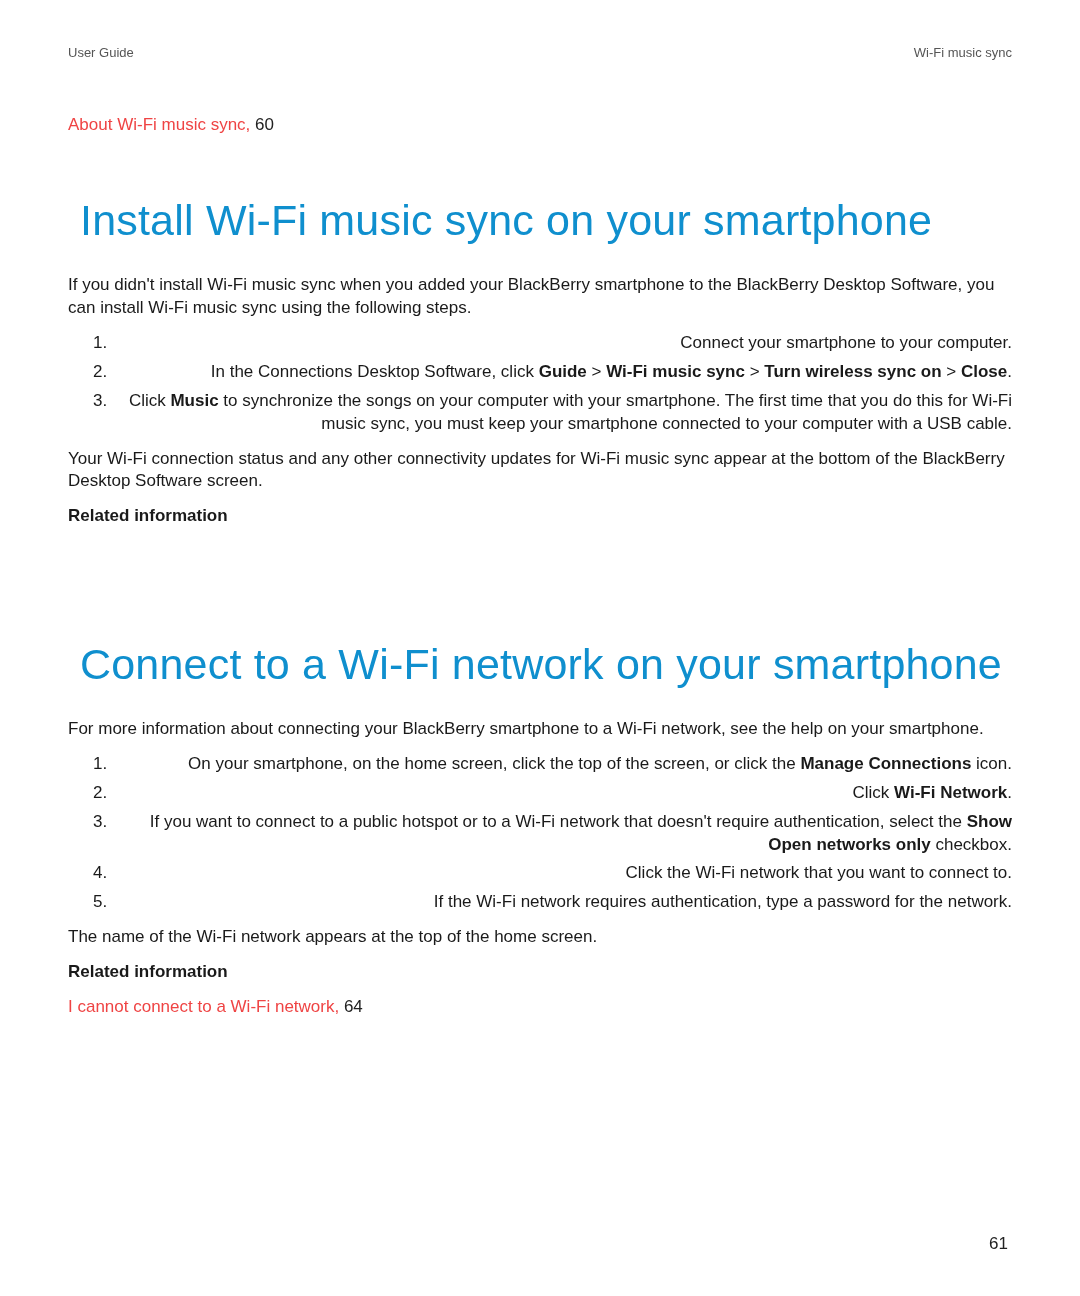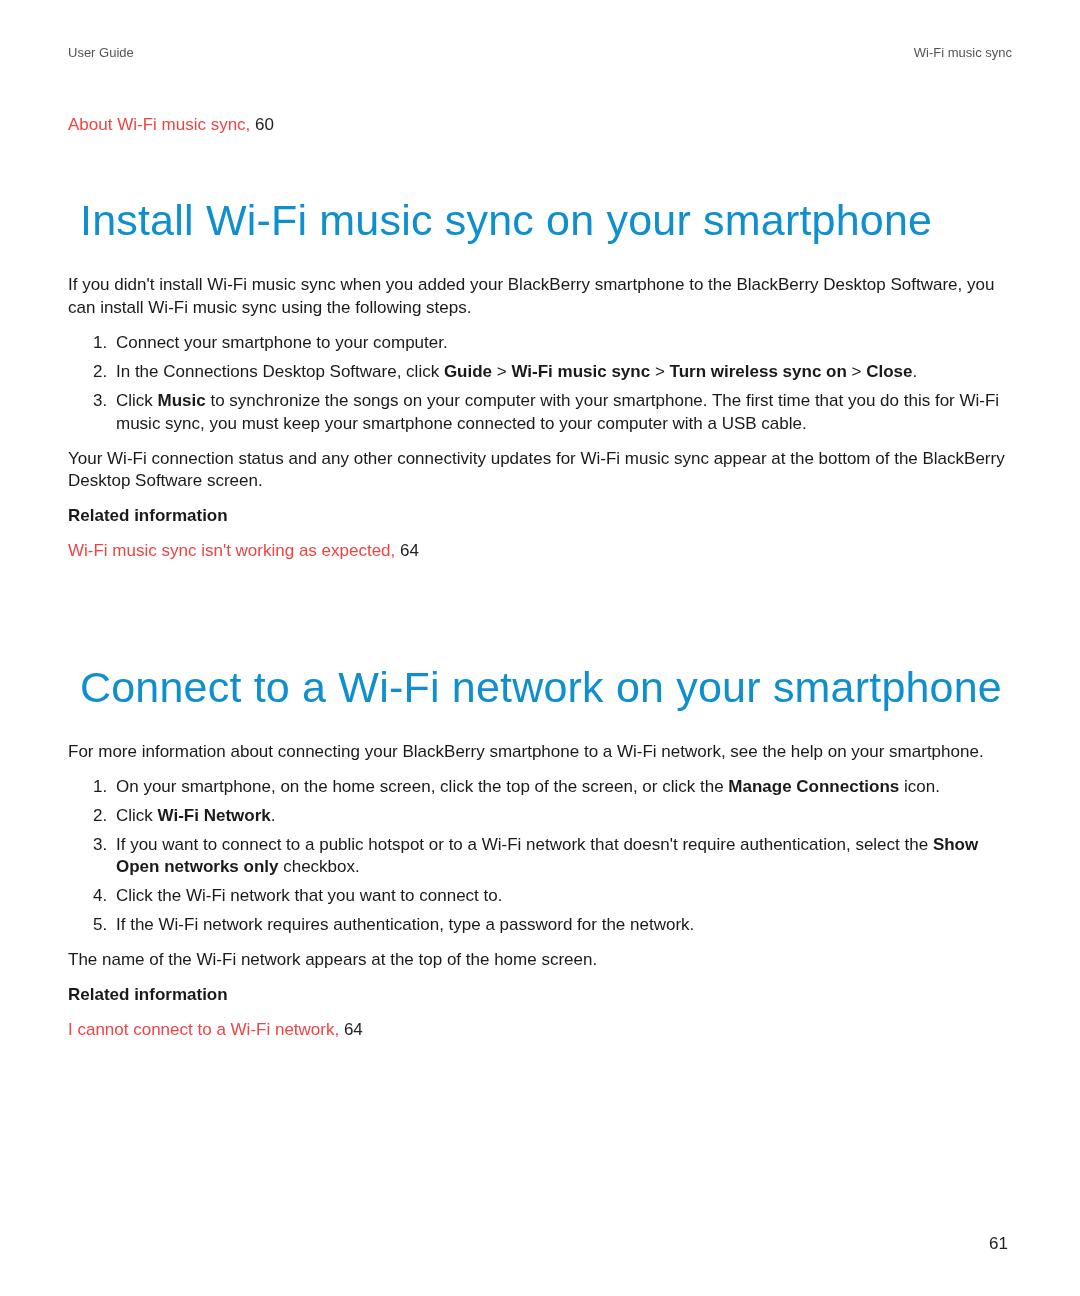--- a/index.html
+++ b/index.html
@@ -51,20 +51,21 @@
   p.body {
     margin: 12px 0 12px 0;
   }
   ol.steps {
     margin: 4px 0 12px 0;
     padding-left: 44px;
   }
   ol.steps li {
     padding-left: 4px;
     margin-bottom: 6px;
+    text-align: right;
   }
   .bold { font-weight: 700; }
   .related-label {
     font-weight: 700;
     margin-top: 4px;
   }
   .page-number {
     position: absolute;
     right: 72px;
     bottom: 40px;
@@ -96,23 +97,20 @@
     <li>
       <span>In the Connections Desktop Software, click </span><span class="bold">Guide</span><span> &gt; </span><span class="bold">Wi-Fi music sync</span><span> &gt; </span><span class="bold">Turn wireless sync on</span><span> &gt; </span><span class="bold">Close</span><span>.</span>
     </li>
     <li>
       <span>Click </span><span class="bold">Music</span><span> to synchronize the songs on your computer with your smartphone. The first time that you do this for Wi-Fi music sync, you must keep your smartphone connected to your computer with a USB cable.</span>
     </li>
   </ol>
 
   <p class="body">Your Wi-Fi connection status and any other connectivity updates for Wi-Fi music sync appear at the bottom of the BlackBerry Desktop Software screen.</p>
   <p class="body related-label">Related information</p>
-  <div class="xref-line" style="margin-bottom:0">
-    <span class="xref-link">Wi-Fi music sync isn't working as expected,</span><span class="xref-page"> 64</span>
-  </div>
 
   <div class="spacer-lg"></div>
 
   <h1 class="section-title">Connect to a Wi-Fi network on your smartphone</h1>
 
   <p class="body">For more information about connecting your BlackBerry smartphone to a Wi-Fi network, see the help on your smartphone.</p>
 
   <ol class="steps">
     <li>
       <span>On your smartphone, on the home screen, click the top of the screen, or click the </span><span class="bold">Manage Connections</span><span> icon.</span>

